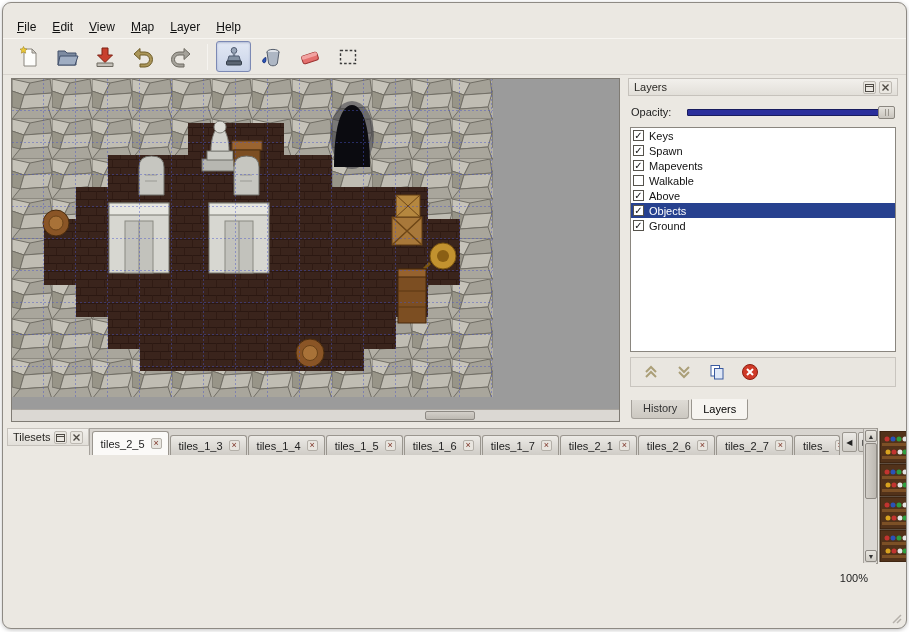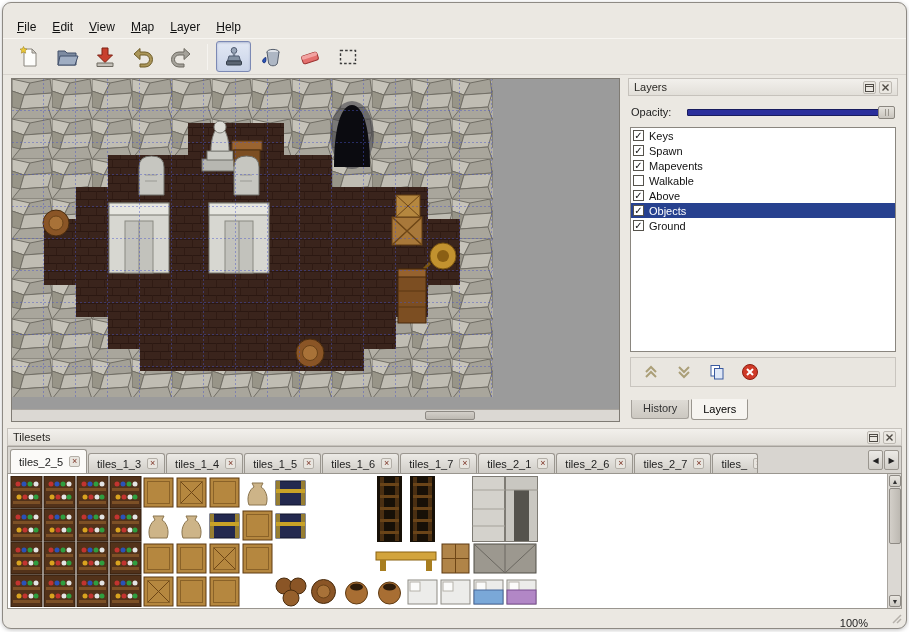--- a/index.html
+++ b/index.html
@@ -69,21 +69,21 @@
   .dbtn { width: 22px; height: 22px; display: flex; align-items: center; justify-content: center; }
 
   .dock-tabs { height: 22px; flex: none; display: flex; align-items: flex-start;
     padding-left: 3px; margin-top: 13px; gap: 2px; font-size: 11px; }
   .dock-tab { padding: 2px 11px 4px 11px; background: linear-gradient(#dedbd5,#ccc8c1);
     border: 1px solid #a5a19b; border-top: none; color: #333; border-radius: 0 0 3px 3px; }
   .dock-tab.active { background: #f6f4f0; border: 1px solid #9a968f; border-top: 1px solid #f6f4f0;
     margin-top: -1px; padding-top: 3px; color: #000; }
 
   
-  .tilesets-dock { flex: none; margin: 6px 4px 0 4px; display: flex; flex-direction: column; }
+  .tilesets-dock { flex: none; margin: 6px 4px 0 4px; display: flex; }
   .ts-tabbar { height: 27px; background: #d8d5d0; border: 1px solid #a5a19b; border-bottom: none;
     display: flex; align-items: flex-end; padding: 3px 34px 0 2px; position: relative; overflow: hidden; }
   .ts-tabs { display: flex; align-items: flex-end; overflow: hidden; flex: 1; }
   .ts-tab { height: 20px; flex: none; display: flex; align-items: center; gap: 6px;
     padding: 0 6px 0 8px; margin-right: 1px; font-size: 11px; color: #222;
     background: linear-gradient(#eceae6,#d0cdc7); border: 1px solid #9a968f; border-bottom: none;
     border-radius: 3px 3px 0 0; white-space: nowrap; }
   .ts-tab.active { height: 24px; background: #fbfaf8; }
   .ts-tab.truncated { width: 46px; overflow: hidden; }
   .ts-tab-close { width: 11px; height: 11px; flex: none; border: 1px solid #b3afa8; border-radius: 2px;

